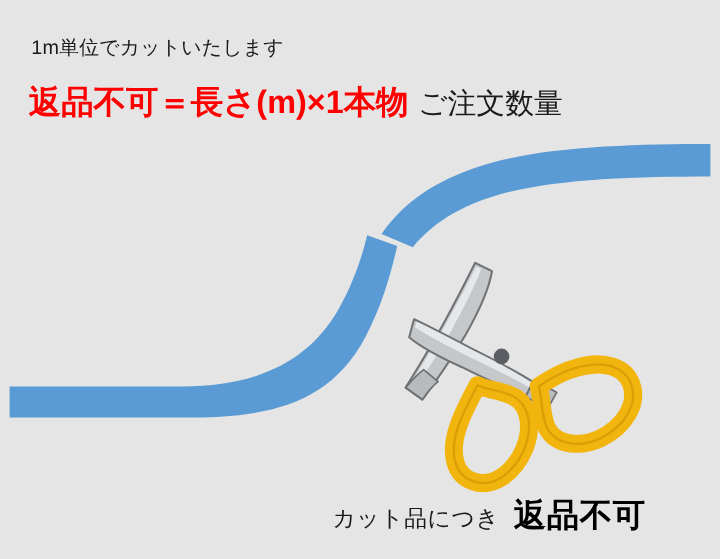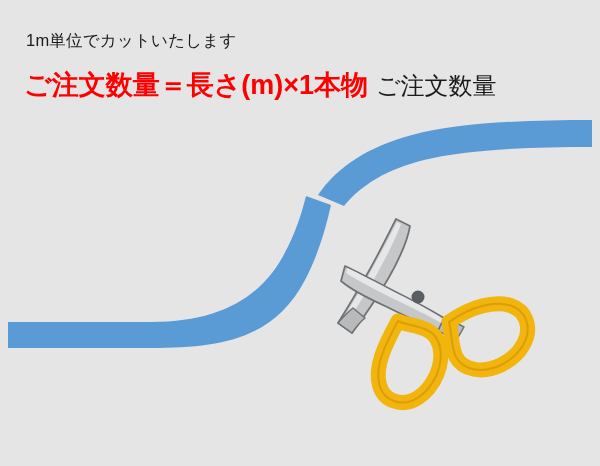--- a/index.html
+++ b/index.html
@@ -171,17 +171,20 @@
                C 445,354 440,336 427,330
                C 417,325 406,325 398,321 Z" fill="none" stroke="#d79a07" stroke-width="2" stroke-linejoin="round" stroke-linecap="round" opacity="0.85"></path>
 
       <circle cx="418" cy="297" r="6.5" fill="#5a5d61"></circle>
     </g>
   </svg>
 
   <div id="headline-1">1m単位でカットいたします</div>
 
   <div id="headline-2">
-    <span class="red">ご注文数量＝長さ(m)×1本物</span><span class="blk">ご注文数量</span>
+    <span class="red">返品不可＝長さ(m)×1本物</span><span class="blk">ご注文数量</span>
   </div>
 
+  <div id="footnote">
+    <span class="small">カット品につき</span><span class="big">返品不可</span>
+  </div>
 
 </div>
 
 </body></html>

